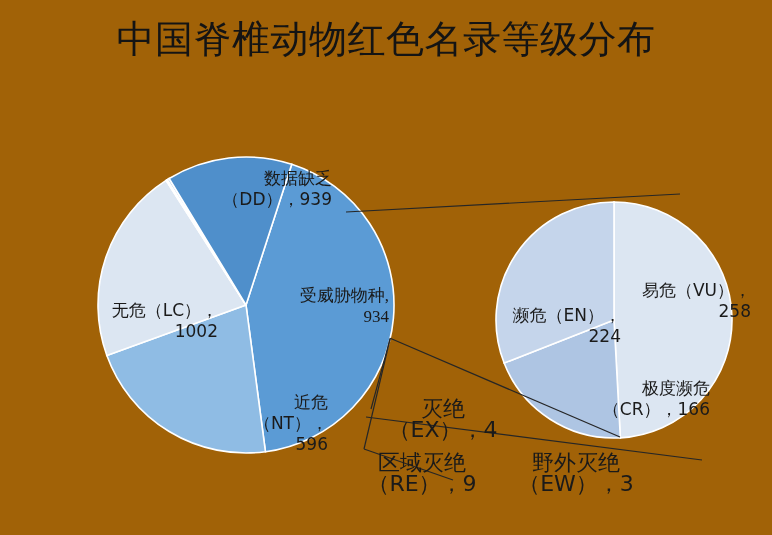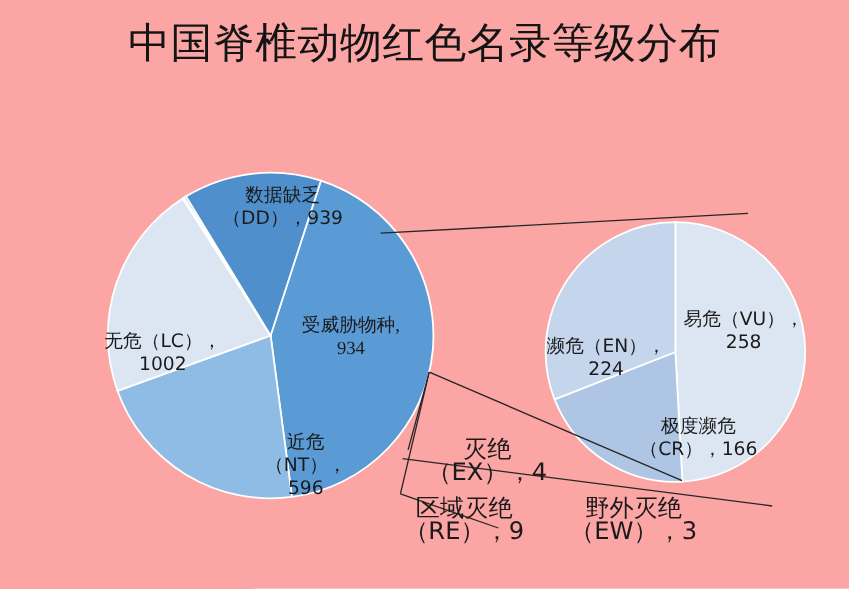--- a/index.html
+++ b/index.html
@@ -11,21 +11,21 @@
     width: 772px;
     height: 535px;
     font-family: "Liberation Sans", "DejaVu Sans", sans-serif;
     overflow: hidden;
     position: relative;
   }
   #slide {
     position: relative;
     width: 772px;
     height: 535px;
-    background: #fca5a5;
+    background: #a16207;
   }
   #chart-title {
     position: absolute;
     top: 16px;
     left: 0;
     width: 772px;
     text-align: center;
     font-size: 38px;
     line-height: 46px;
     color: #141414;
@@ -33,21 +33,21 @@
     font-weight: 400;
     letter-spacing: 0.5px;
   }
   #plot {
     position: absolute;
     left: 0;
     top: 0;
   }
   .slice-label {
     position: absolute;
-    text-align: center;
+    text-align: right;
     font-size: 17px;
     line-height: 21px;
     color: #1a1a1a;
     font-family: "DejaVu Sans", "Liberation Sans", sans-serif;
     white-space: pre-line;
     pointer-events: none;
   }
   .callout-label {
     position: absolute;
     text-align: center;

